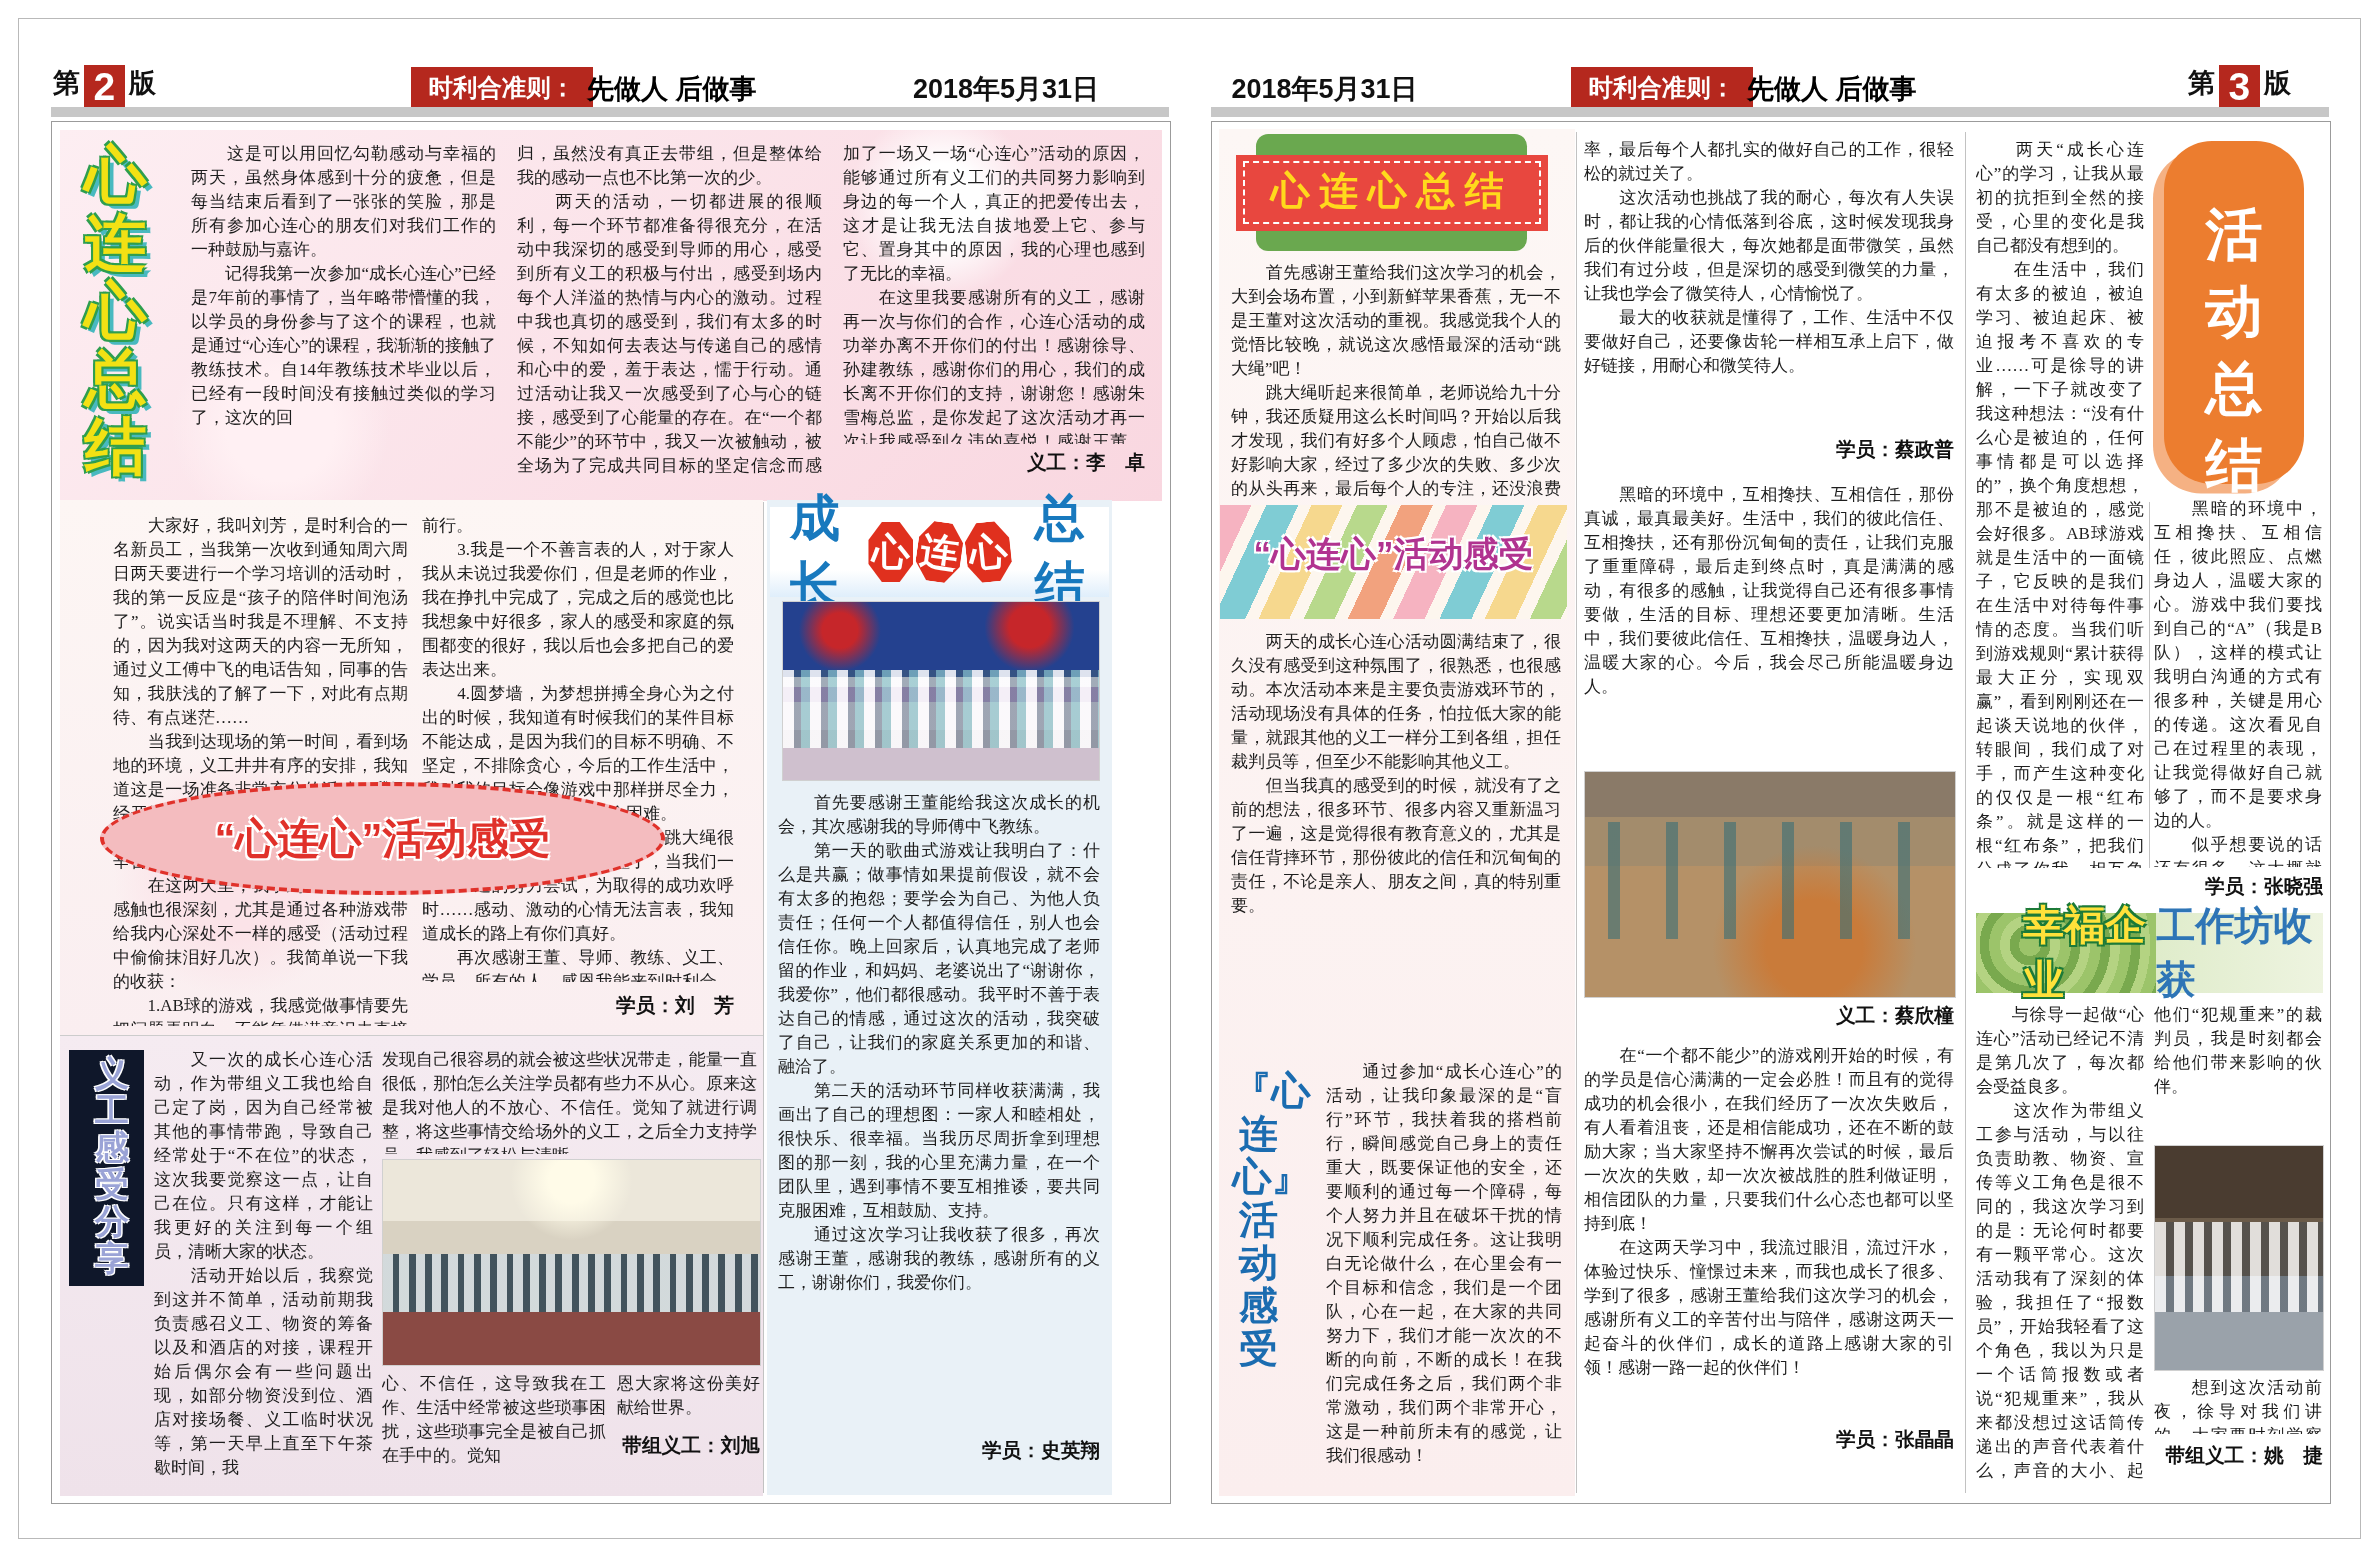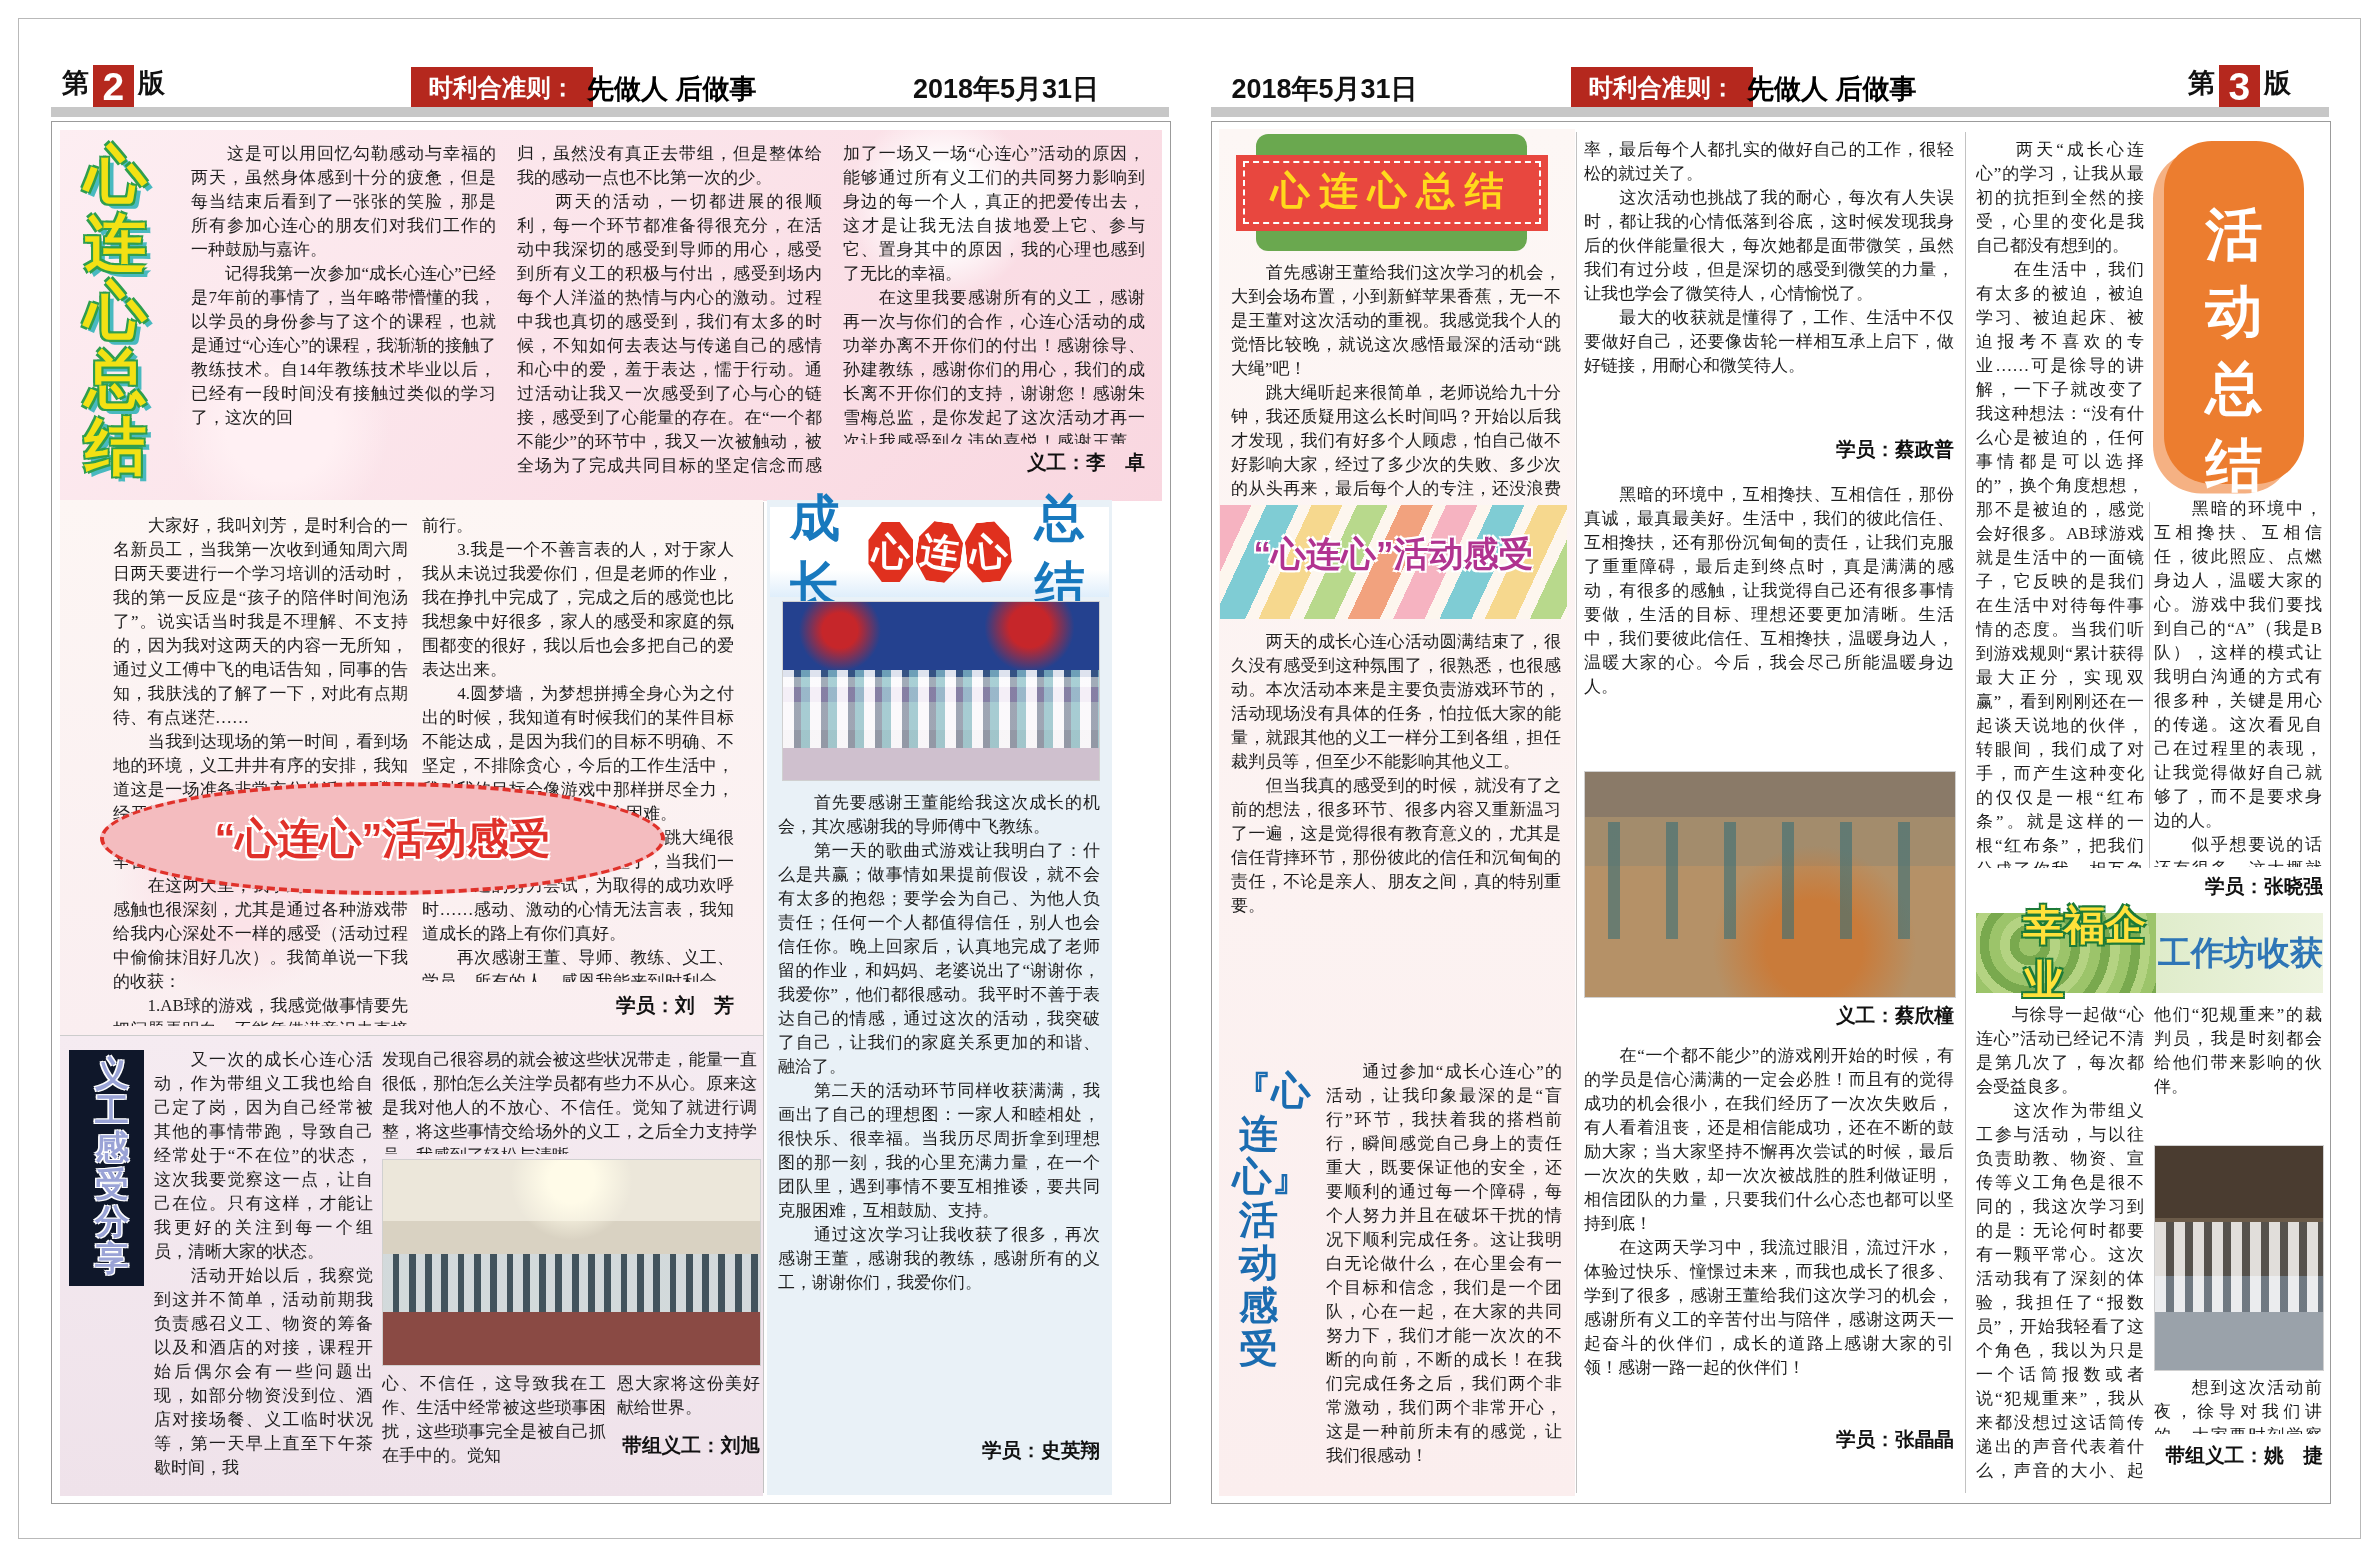--- a/index.html
+++ b/index.html
@@ -61,21 +61,21 @@
        background:repeating-linear-gradient(115deg,#f6b3c1 0 28.5px,#fdf6ee 28.5px 42px,#7fccd4 42px 71px,#fdf6ee 71px 83px,#f6d88e 83px 111px,#fdf6ee 111px 124px,#b8d98c 124px 152px,#fdf6ee 152px 164px,#f2a27e 164px 193px,#fdf6ee 193px 205px);}
   .chevron span{position:absolute;left:0;top:26px;width:100%;text-align:center;font-size:35px;font-weight:bold;
        color:#b13390;font-family:"Liberation Sans",sans-serif;
        text-shadow:2px 2px 0 #fff,-2px -2px 0 #fff,2px -2px 0 #fff,-2px 2px 0 #fff;}
   .happy-head{position:absolute;left:764px;top:791px;width:347px;height:80px;display:flex;align-items:center;
        background:linear-gradient(90deg,#cfe3b4,#eef4e0);}
   .happy-left{width:52%;height:100%;display:flex;align-items:center;justify-content:center;
        background:repeating-radial-gradient(circle at 30% 40%,#9cc46a 0 11px,#79a94e 11px 20.4px,#b4d382 20.4px 30px);}
   .happy-left span{font-size:41px;font-weight:bold;color:#ffe13a;font-family:"Liberation Sans",sans-serif;
        text-shadow:2px 2px 0 #1c7a38,-2px -2px 0 #1c7a38,2px -2px 0 #1c7a38,-2px 2px 0 #1c7a38;margin-left:47px;}
-  .happy-right{flex:1;text-align:right;font-size:33px;font-weight:bold;color:#2e75b6;
+  .happy-right{flex:1;text-align:left;font-size:39px;font-weight:bold;color:#2e75b6;
        font-family:"Liberation Sans",sans-serif;}
   
   .sec-pink{position:absolute;left:7.5px;top:7.5px;width:1102px;height:371px;
        background:radial-gradient(circle at 80% 20%,#ffffff 0 41px,rgba(255,255,255,0) 95px),
                   radial-gradient(circle at 20% 80%,#fff0f3 0 54px,rgba(255,255,255,0) 109px),
                   linear-gradient(135deg,#fdeef2,#f9d7e0);}
   .sec-mid{position:absolute;left:7.5px;top:378px;width:703px;height:535px;
        background:radial-gradient(circle at 25% 70%,#fbe3e8 0 61px,rgba(255,255,255,0) 122px),
                   linear-gradient(180deg,#fdf6f4,#faeef0);}
   .sec-bot{position:absolute;left:7.5px;top:913px;width:703px;height:460px;border-top:0.7px solid #cccccc;
@@ -101,21 +101,21 @@
   .photo4{background:linear-gradient(180deg,#4a3c30 0 32%,#6b5b49 32% 58%,#9aa2aa 58% 100%);}
   .photo4::after{content:"";position:absolute;left:0;top:34%;width:100%;height:40%;
        background:repeating-linear-gradient(90deg,rgba(255,255,255,.8) 0 11px,rgba(60,70,80,.45) 11px 19px);}
 </style>
 </head>
 <body>
 
 <div class="sheet-border"></div>
 
 <div class="phead" style="left:51px;top:60px;width:1118px;">
-  <div class="pno" style="left:11px;">
+  <div class="pno" style="left:2px;">
     <span>第</span><span class="pno-badge">2</span><span>版</span>
   </div>
   <div class="rulebox" style="left:360px;">时利合准则：</div>
   <div class="ruletext" style="left:536px;">先做人 后做事</div>
   <div class="pdate" style="left:862px;">2018年5月31日</div>
 </div>
 <div class="graybar" style="left:51px;top:107px;"></div>
 
 <div class="phead" style="left:1211px;top:60px;width:1118px;">
   <div class="pdate" style="left:20.4px;">2018年5月31日</div>

